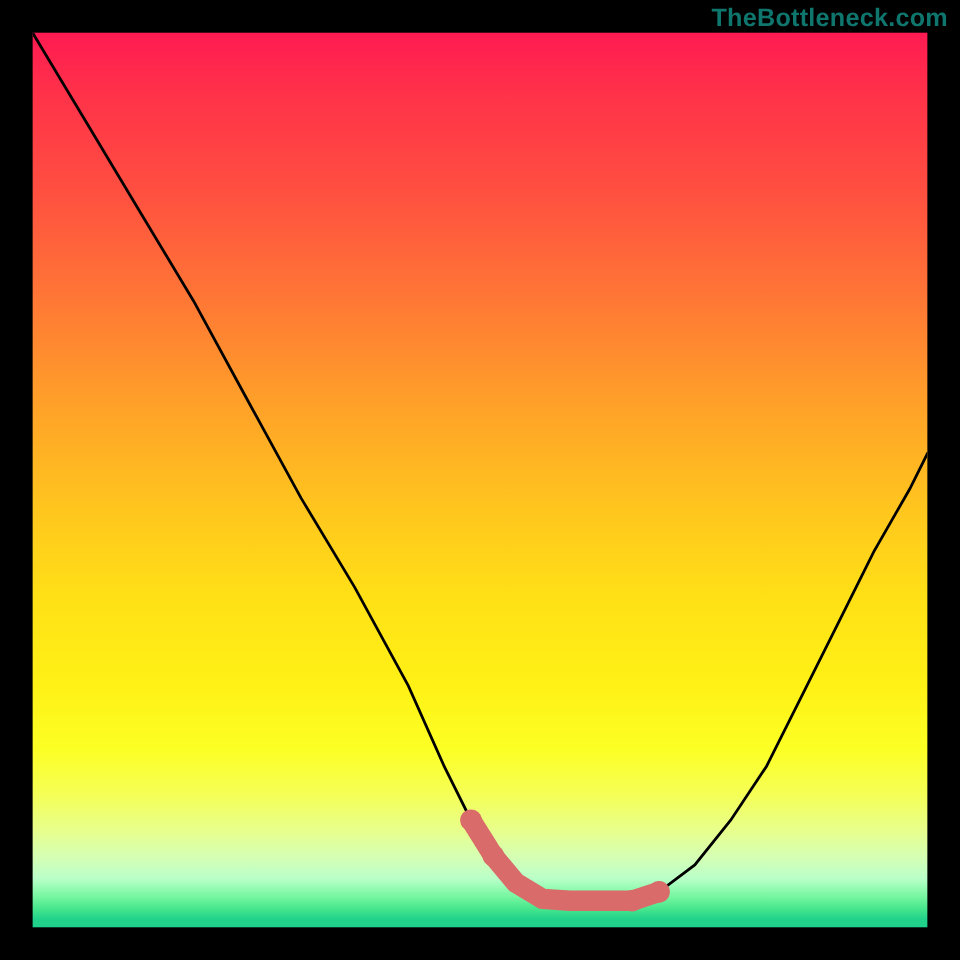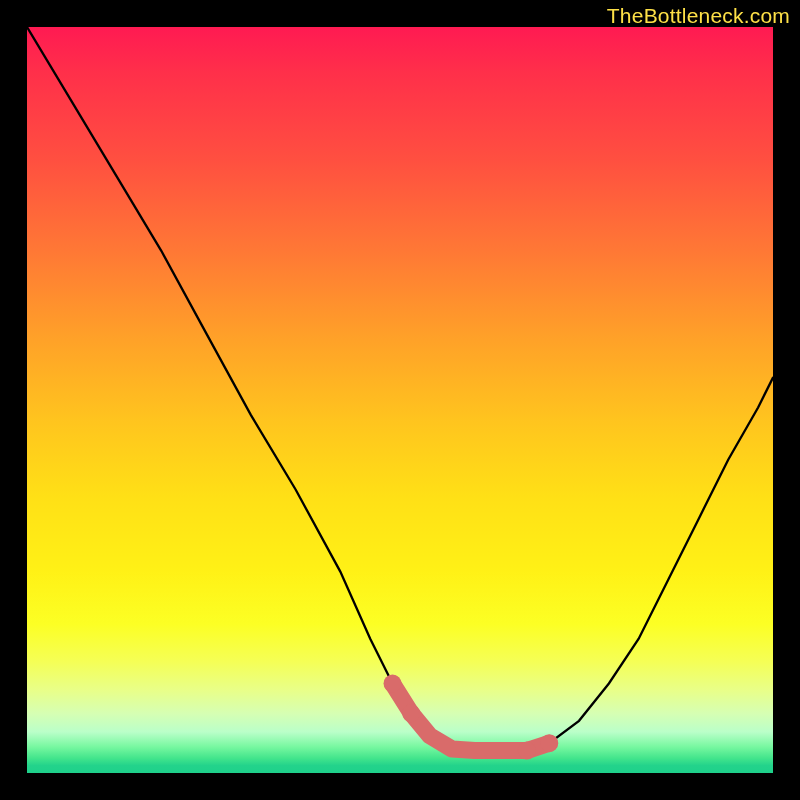--- a/index.html
+++ b/index.html
@@ -58,24 +58,24 @@
     position: absolute;
     left: 0;
     top: 0;
     width: 100%;
     height: 100%;
   }
   .watermark {
     position: absolute;
     top: 4px;
     right: 10px;
-    color: #fde047;
+    color: #0f766e;
     font-size: 21px;
     letter-spacing: 0.2px;
-    font-weight: 400;
+    font-weight: 700;
   }
 </style>
 </head>
 <body>
 
 <div class="frame">
   <div class="plot">
     <div class="grad"></div>
     <svg class="curves" viewBox="0 0 746 746" preserveAspectRatio="none">
       <path d="M0.0 0.0 L44.8 74.6 L89.5 149.2 L134.3 223.8 L179.0 305.9 L223.8 387.9 L268.6 462.5 L313.3 544.6 L343.2 611.7 L365.5 656.5 L384.2 686.3 L402.8 708.7 L425.2 722.1 L447.6 723.6 L470.0 723.6" fill="none" stroke="#000" stroke-width="2.3" stroke-linecap="round"></path>

